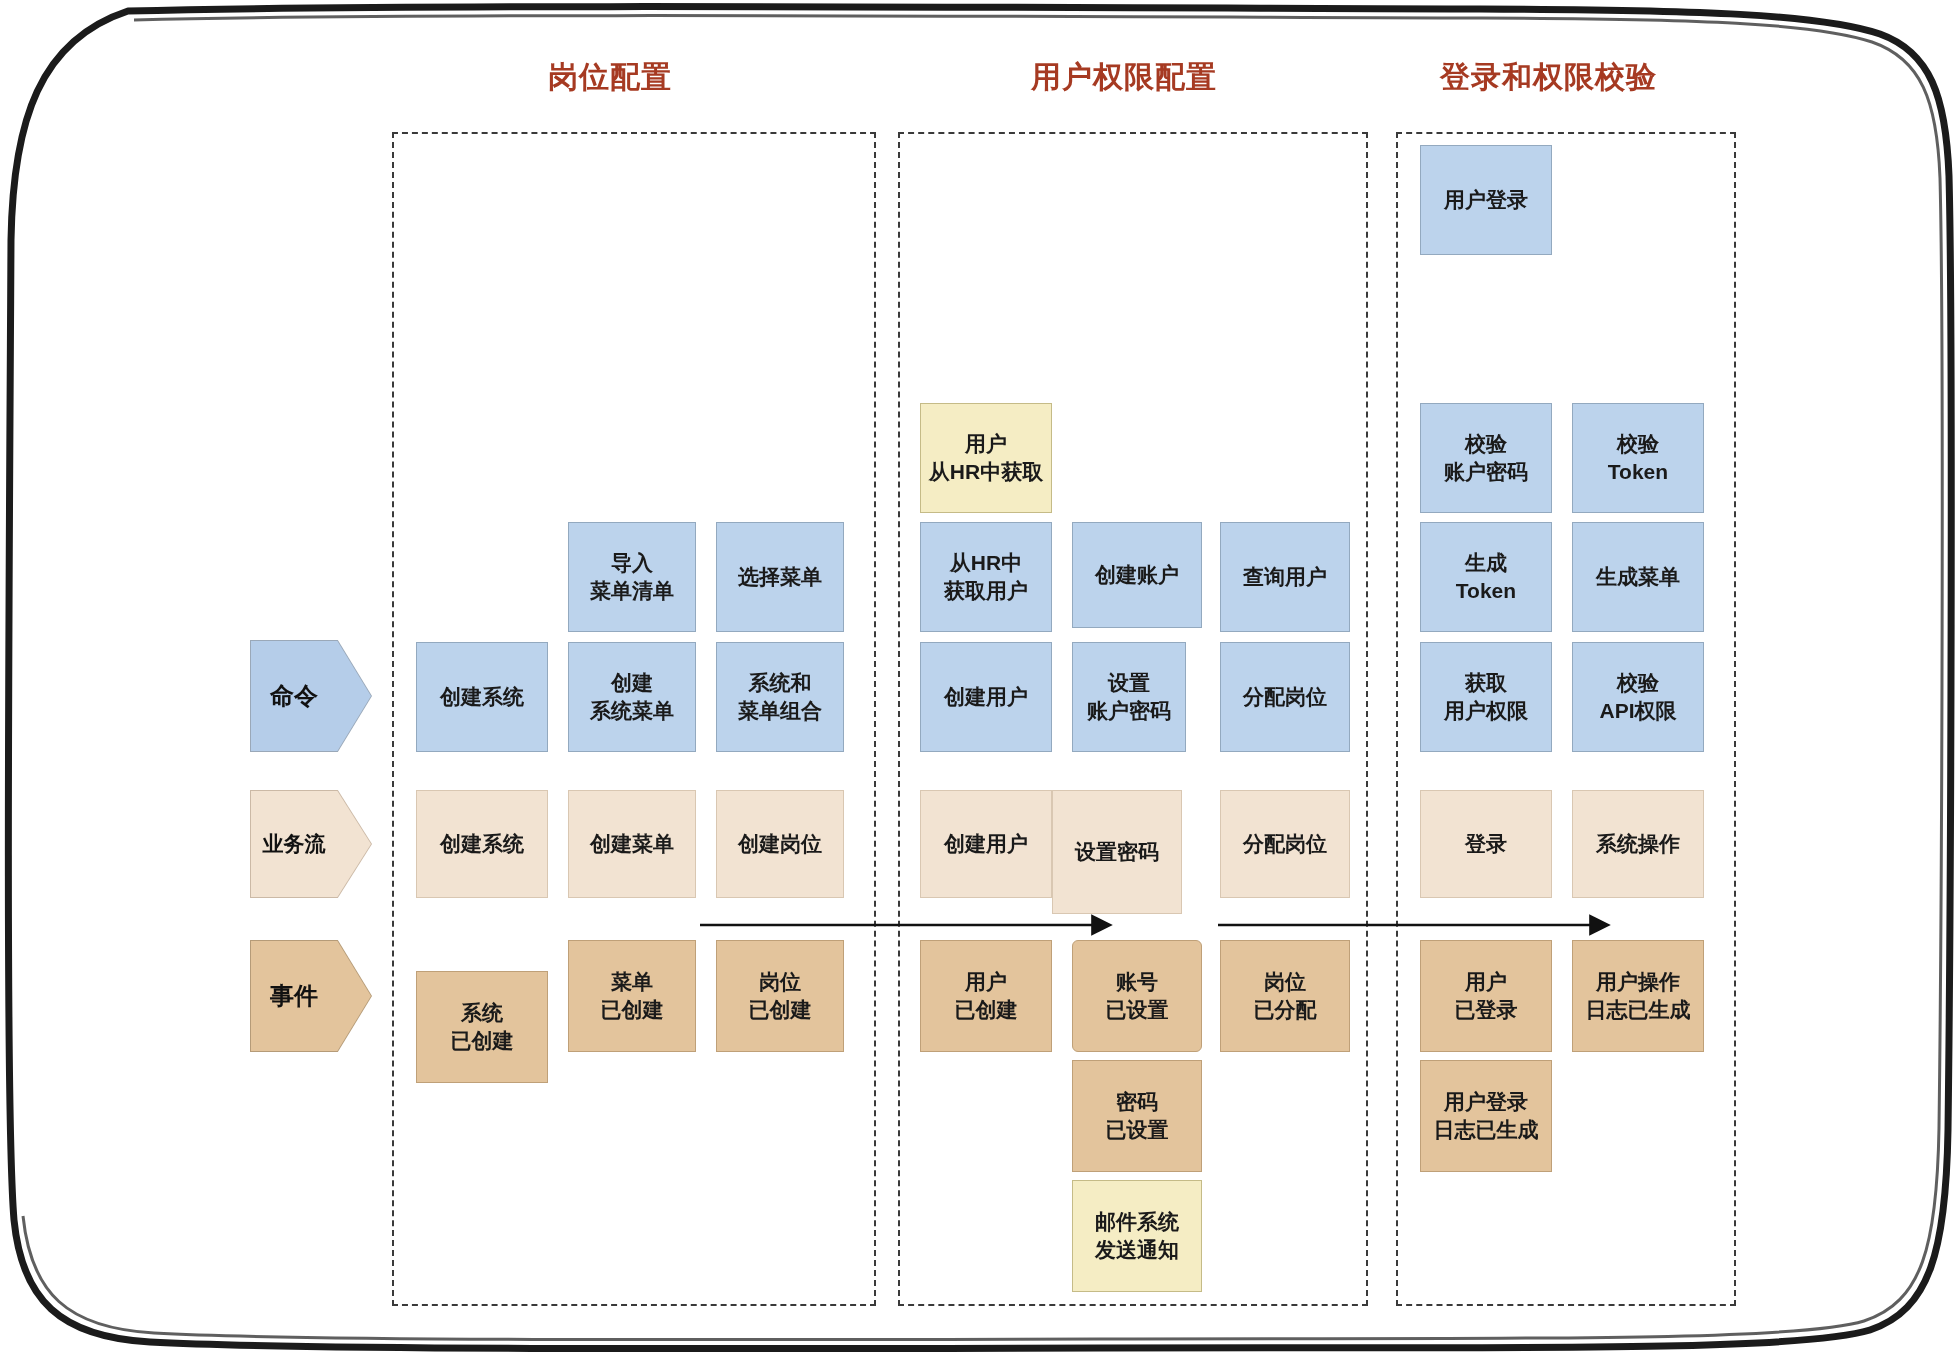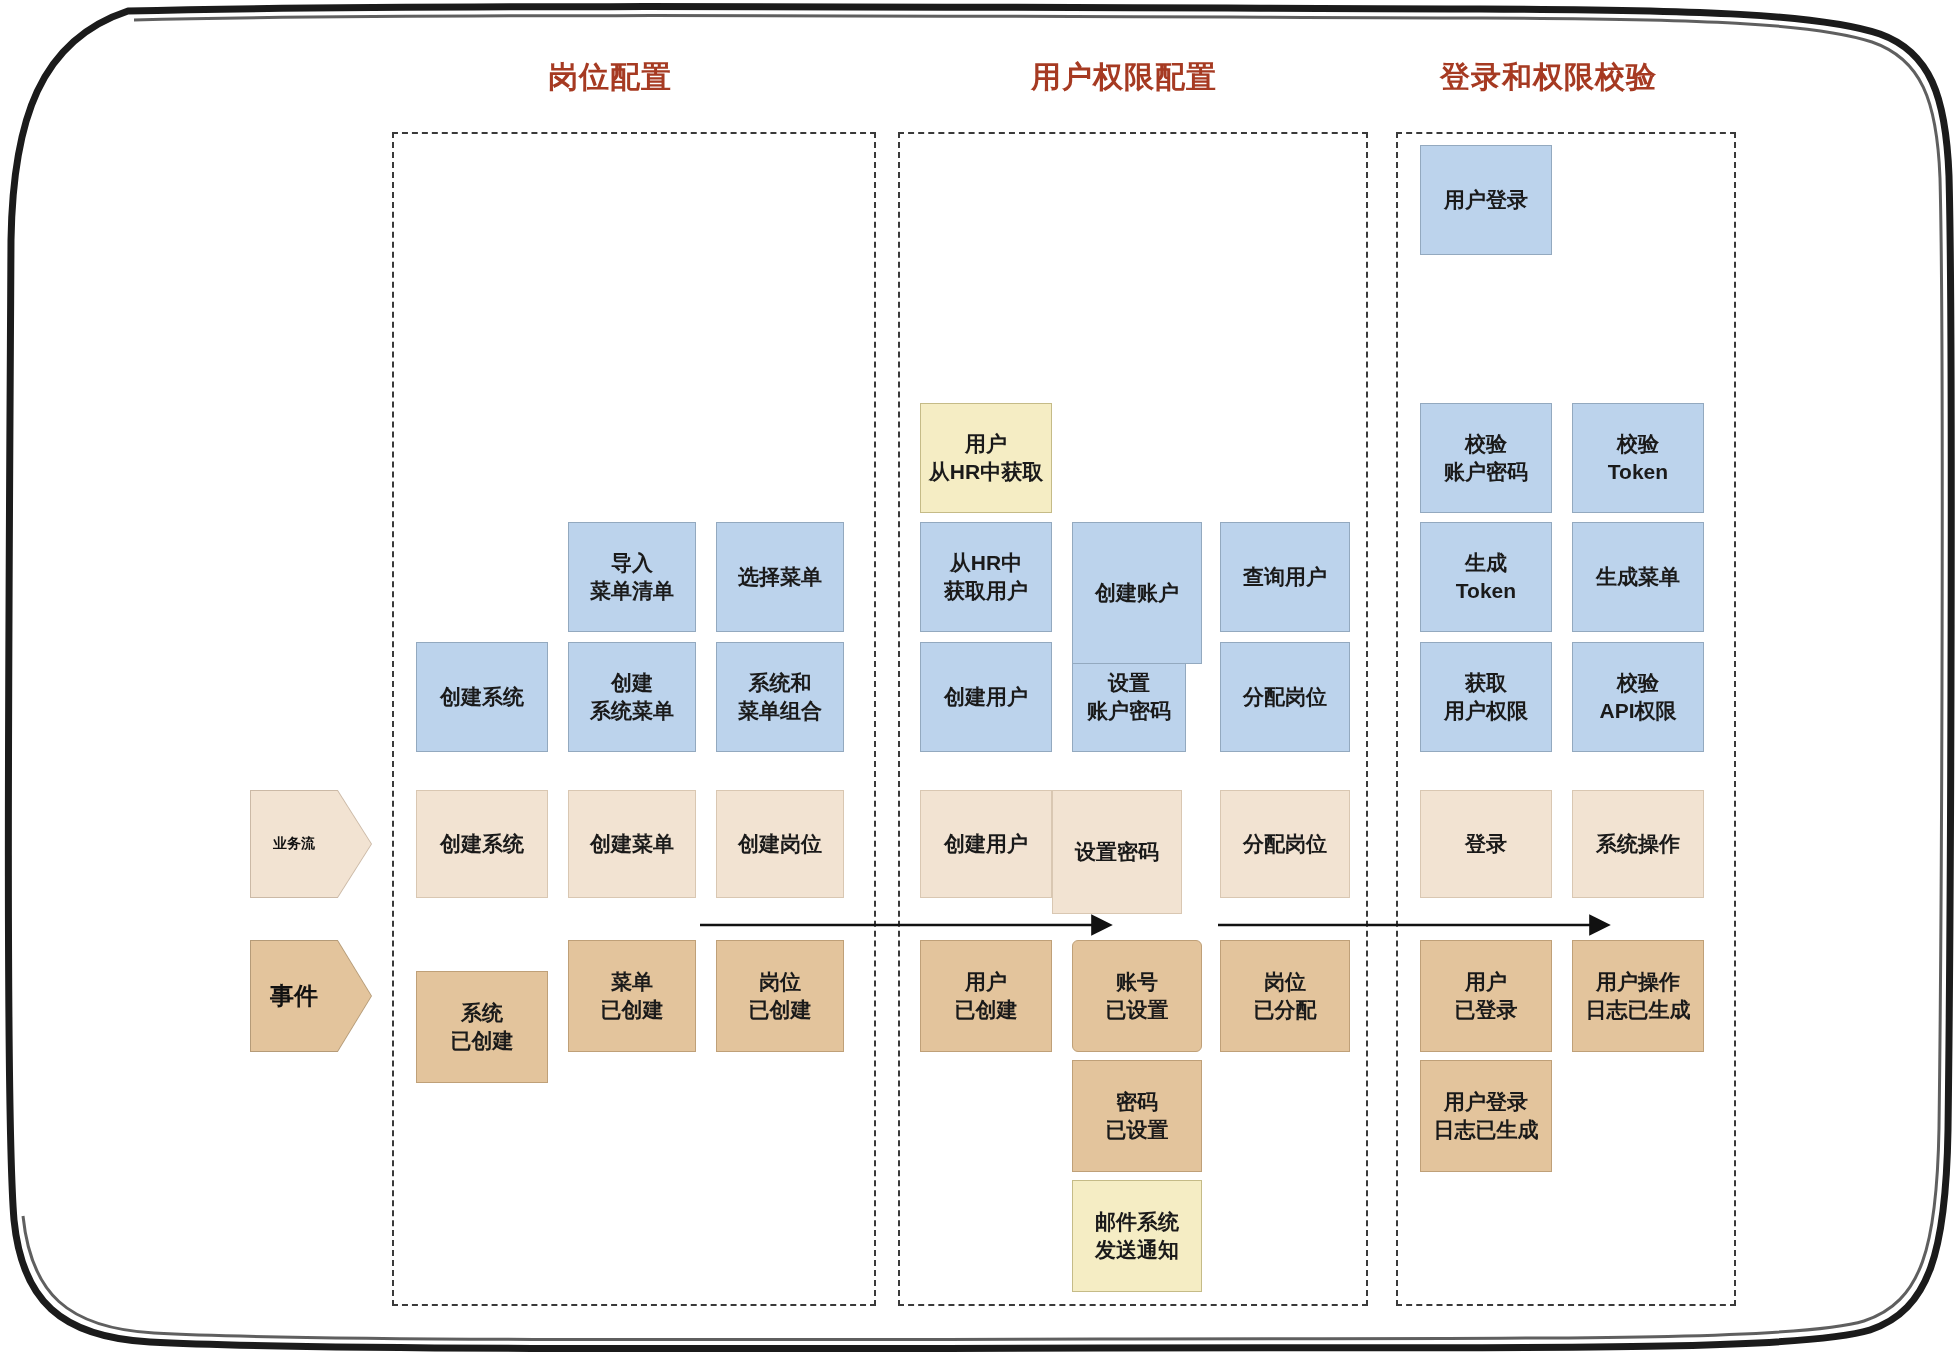--- a/index.html
+++ b/index.html
@@ -126,25 +126,30 @@
   </svg>
 
   <div class="group-title" style="left:548px; top:57px;">岗位配置</div>
   <div class="group-title" style="left:1031px; top:57px;">用户权限配置</div>
   <div class="group-title" style="left:1440px; top:57px;">登录和权限校验</div>
 
   <div class="lane" style="left:392px; top:132px; width:484px; height:1174px;"></div>
   <div class="lane" style="left:898px; top:132px; width:470px; height:1174px;"></div>
   <div class="lane" style="left:1396px; top:132px; width:340px; height:1174px;"></div>
 
+  <div class="rowlabel" style="left:250px; top:640px; width:122px; height:112px;">
+    <div class="shape cmd-outline" style="left:0;top:0;"></div>
+    <div class="shape cmd" style="left:1px;top:1px;width:calc(100% - 2px);height:calc(100% - 2px);"></div>
+    <div class="txt">命令</div>
+  </div>
 
   <div class="rowlabel" style="left:250px; top:790px; width:122px; height:108px;">
     <div class="shape" style="background:#cbb9a6;"></div>
     <div class="shape" style="background:#F2E3D2;left:1px;top:1px;width:calc(100% - 2px);height:calc(100% - 2px);"></div>
-    <div class="txt" style="font-size:14px;">业务流</div>
+    <div class="txt" style="font-size:21px;">业务流</div>
   </div>
 
   <div class="rowlabel" style="left:250px; top:940px; width:122px; height:112px;">
     <div class="shape" style="background:#b59b78;"></div>
     <div class="shape" style="background:#E3C49C;left:1px;top:1px;width:calc(100% - 2px);height:calc(100% - 2px);"></div>
     <div class="txt">事件</div>
   </div>
 
   <div class="box cmd" style="left:416px; top:642px; width:132px; height:110px;">创建系统</div>
   <div class="box cmd" style="left:568px; top:642px; width:128px; height:110px;">创建
@@ -167,21 +172,21 @@
 已创建</div>
 
   <div class="box cmd" style="left:920px; top:642px; width:132px; height:110px;">创建用户</div>
   <div class="box cmd" style="left:920px; top:522px; width:132px; height:110px;">从HR中
 获取用户</div>
   <div class="box policy" style="left:920px; top:403px; width:132px; height:110px;">用户
 从HR中获取</div>
 
   <div class="box cmd" style="left:1072px; top:642px; width:114px; height:110px;">设置
 账户密码</div>
-  <div class="box cmd" style="left:1072px; top:522px; width:130px; height:142px;">创建账户</div>
+  <div class="box cmd" style="left:1072px; top:522px; width:130px; height:106px;">创建账户</div>
 
   <div class="box cmd" style="left:1220px; top:642px; width:130px; height:110px;">分配岗位</div>
   <div class="box cmd" style="left:1220px; top:522px; width:130px; height:110px;">查询用户</div>
 
   <div class="box flow" style="left:920px; top:790px; width:132px; height:108px;">创建用户</div>
   <div class="box flow" style="left:1052px; top:790px; width:130px; height:124px;">设置密码</div>
   <div class="box flow" style="left:1220px; top:790px; width:130px; height:108px;">分配岗位</div>
 
   <div class="box event" style="left:920px; top:940px; width:132px; height:112px;">用户
 已创建</div>

